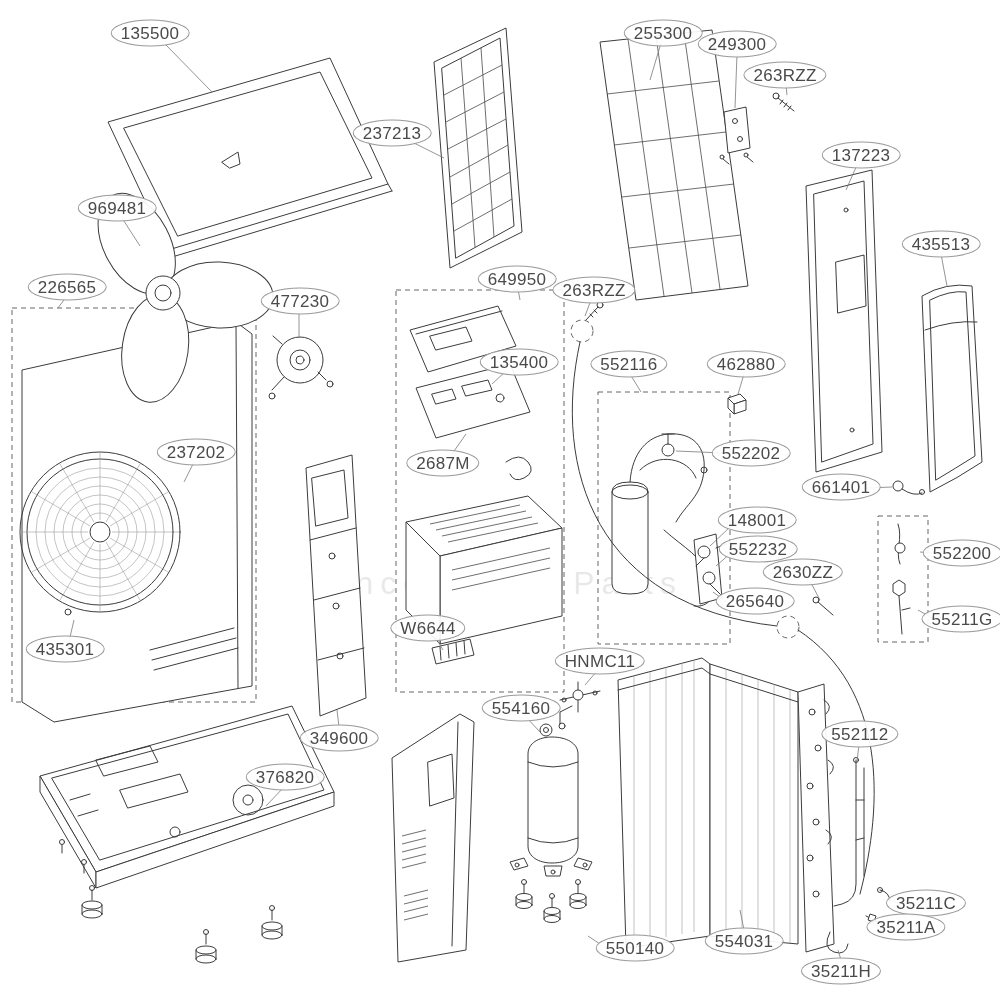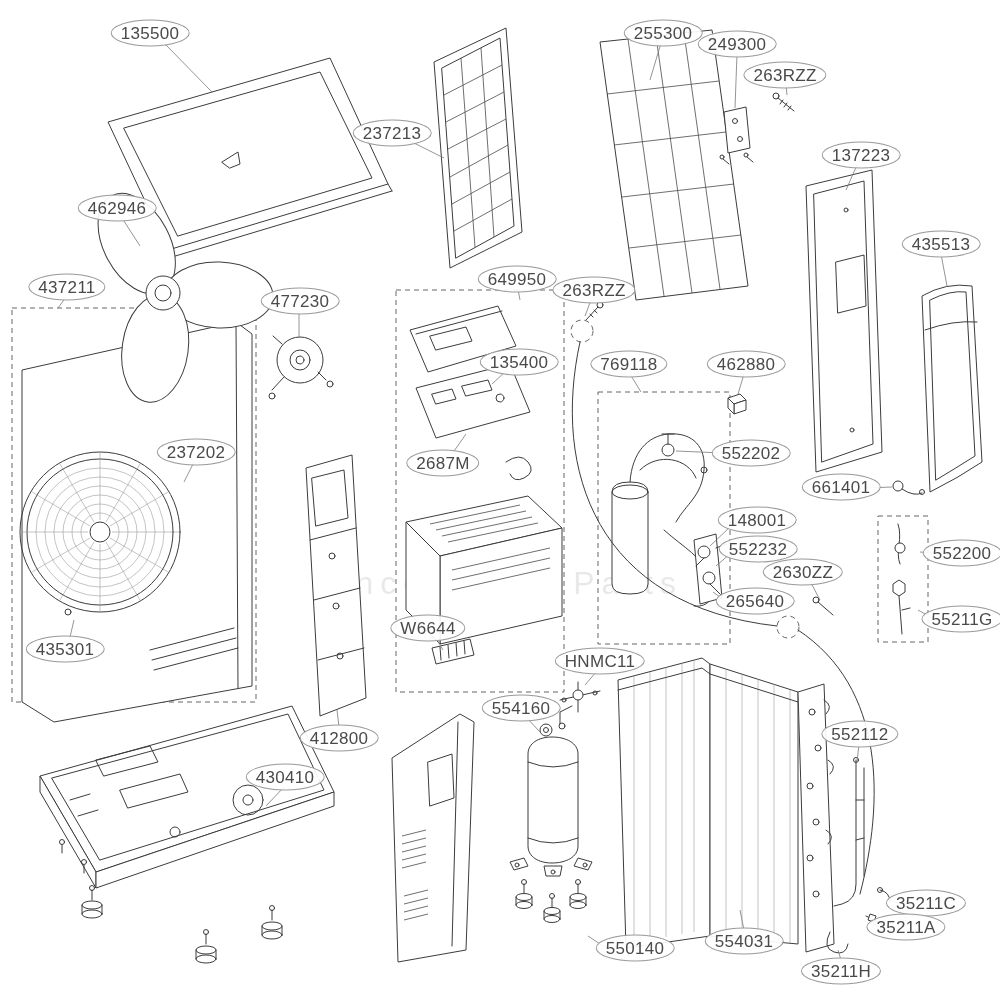--- a/index.html
+++ b/index.html
@@ -398,44 +398,44 @@
   </g>
 </svg>
 
 <div class="lbl" style="left:150px;top:33px">135500</div>
 <div class="lbl" style="left:392px;top:133px">237213</div>
 <div class="lbl" style="left:663px;top:33px">255300</div>
 <div class="lbl" style="left:737px;top:44px">249300</div>
 <div class="lbl" style="left:785px;top:75px">263RZZ</div>
 <div class="lbl" style="left:861px;top:155px">137223</div>
 <div class="lbl" style="left:941px;top:244px">435513</div>
-<div class="lbl" style="left:117px;top:208px">462946</div>
-<div class="lbl" style="left:67px;top:287px">437211</div>
+<div class="lbl" style="left:117px;top:208px">969481</div>
+<div class="lbl" style="left:67px;top:287px">226565</div>
 <div class="lbl" style="left:300px;top:301px">477230</div>
 <div class="lbl" style="left:517px;top:279px">649950</div>
 <div class="lbl" style="left:594px;top:290px">263RZZ</div>
 <div class="lbl" style="left:519px;top:362px">135400</div>
-<div class="lbl" style="left:629px;top:364px">769118</div>
+<div class="lbl" style="left:629px;top:364px">552116</div>
 <div class="lbl" style="left:746px;top:364px">462880</div>
 <div class="lbl" style="left:751px;top:453px">552202</div>
 <div class="lbl" style="left:196px;top:452px">237202</div>
 <div class="lbl" style="left:443px;top:463px">2687M</div>
 <div class="lbl" style="left:841px;top:487px">661401</div>
 <div class="lbl" style="left:757px;top:520px">148001</div>
 <div class="lbl" style="left:758px;top:549px">552232</div>
 <div class="lbl" style="left:962px;top:553px">552200</div>
 <div class="lbl" style="left:803px;top:572px">2630ZZ</div>
 <div class="lbl" style="left:755px;top:601px">265640</div>
 <div class="lbl" style="left:962px;top:619px">55211G</div>
 <div class="lbl" style="left:65px;top:649px">435301</div>
 <div class="lbl" style="left:428px;top:628px">W6644</div>
 <div class="lbl" style="left:600px;top:661px">HNMC11</div>
-<div class="lbl" style="left:339px;top:738px">412800</div>
+<div class="lbl" style="left:339px;top:738px">349600</div>
 <div class="lbl" style="left:521px;top:708px">554160</div>
-<div class="lbl" style="left:285px;top:777px">430410</div>
+<div class="lbl" style="left:285px;top:777px">376820</div>
 <div class="lbl" style="left:860px;top:734px">552112</div>
 <div class="lbl" style="left:744px;top:941px">554031</div>
 <div class="lbl" style="left:926px;top:903px">35211C</div>
 <div class="lbl" style="left:906px;top:927px">35211A</div>
 <div class="lbl" style="left:635px;top:948px">550140</div>
 <div class="lbl" style="left:841px;top:971px">35211H</div>
 
 </div>
 
 </body></html>

